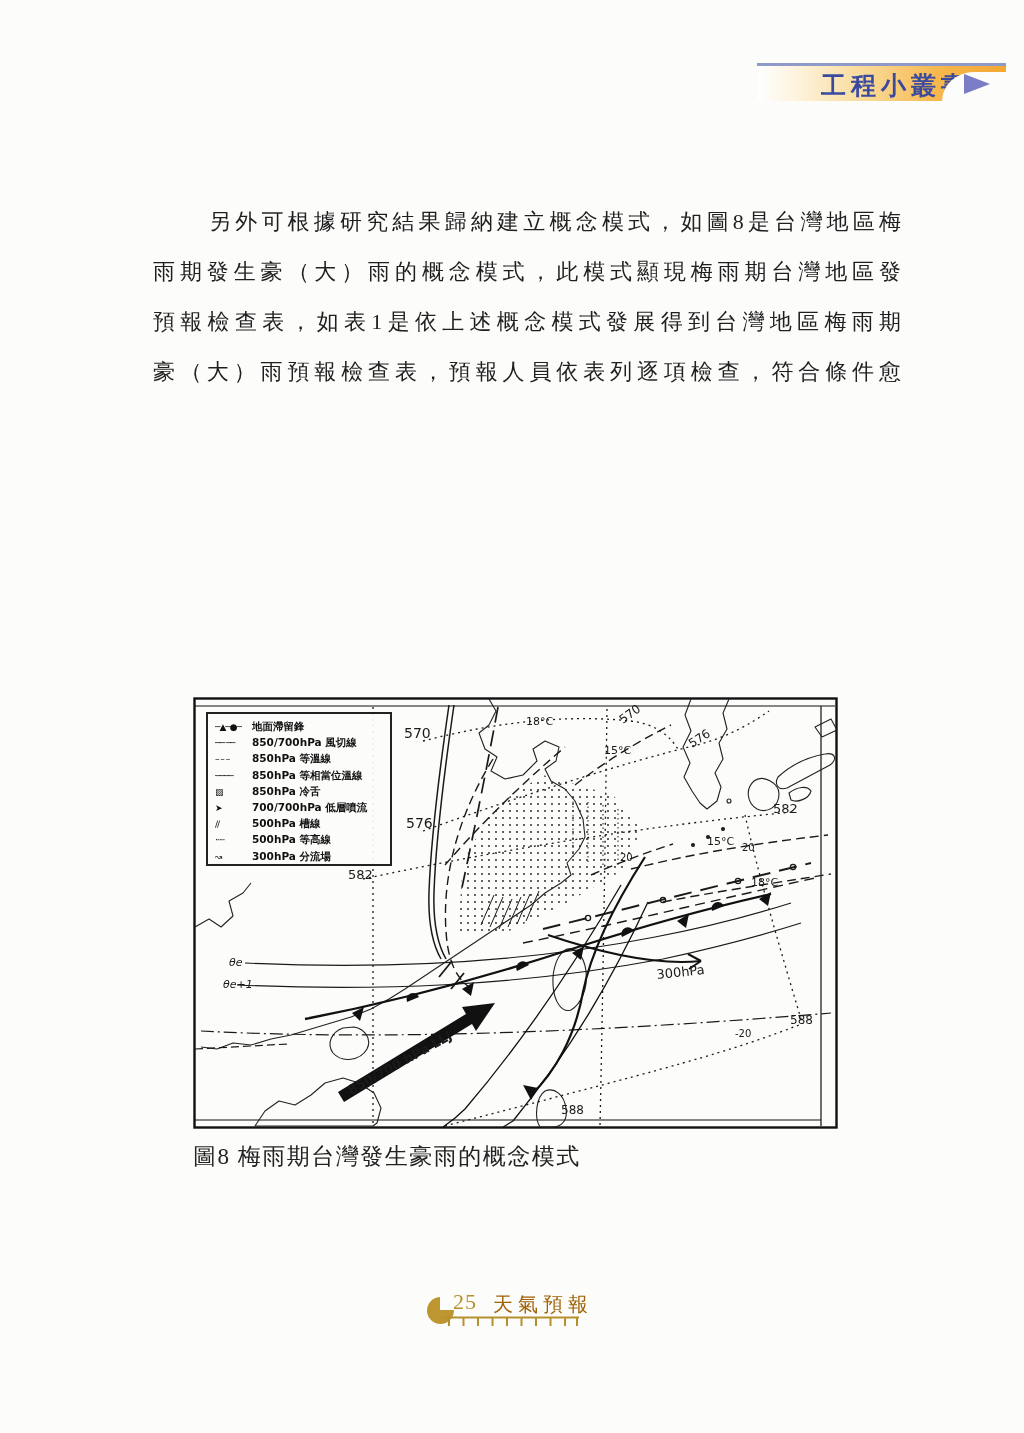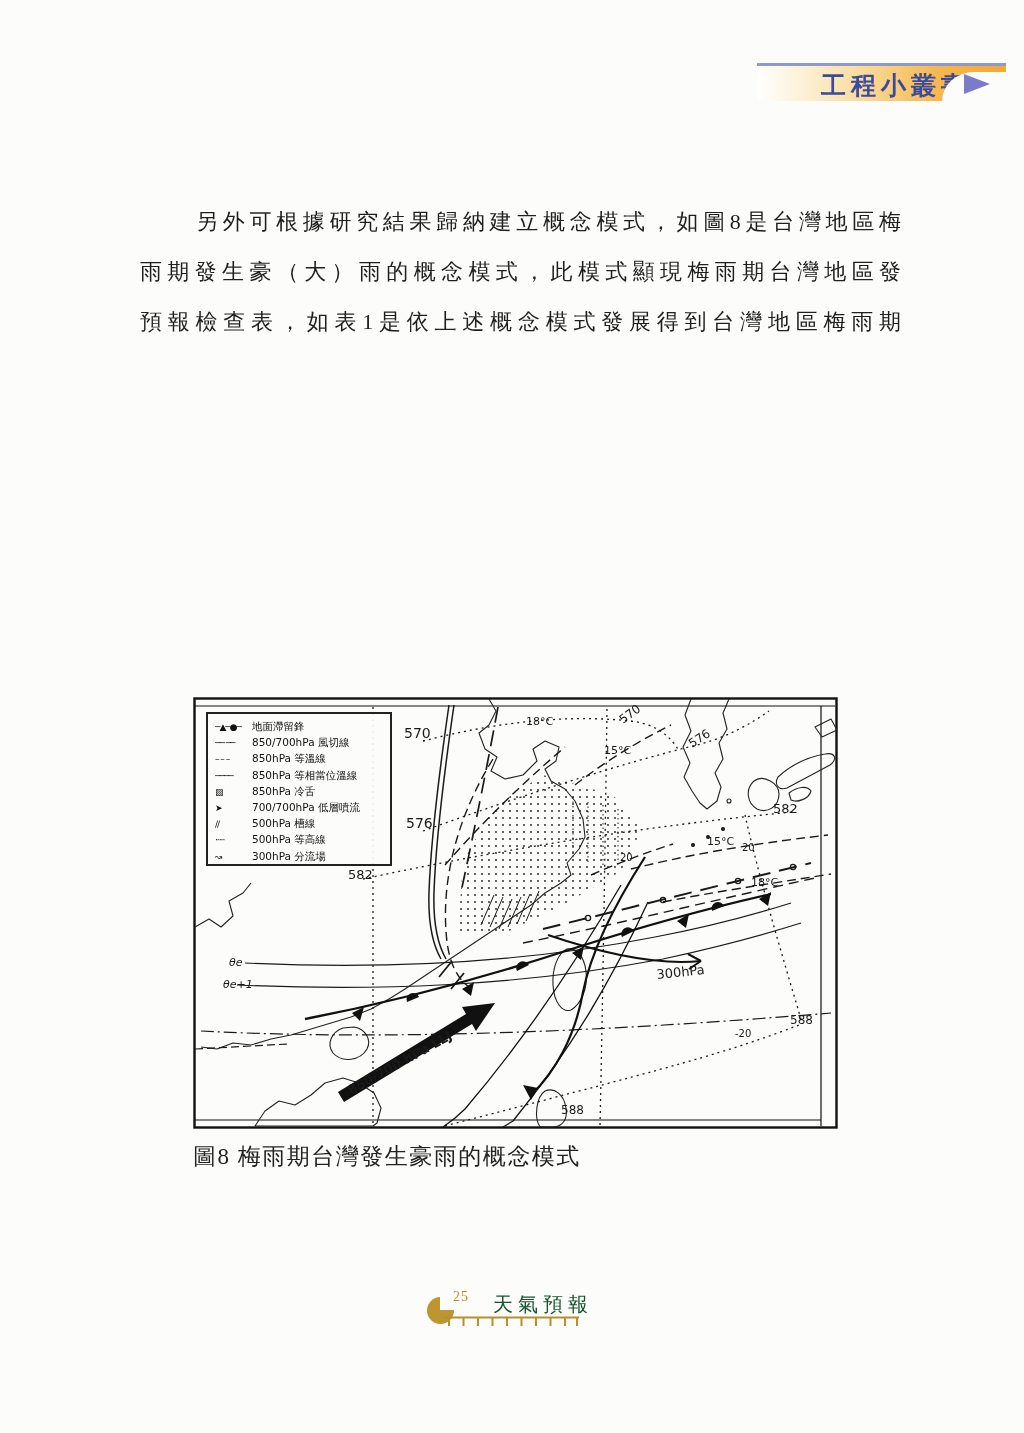--- a/index.html
+++ b/index.html
@@ -13,59 +13,60 @@
   .banner-title{position:absolute;left:64px;top:3px;font-size:25px;font-weight:600;
                 color:#3a4b9f;letter-spacing:5px;white-space:nowrap;}
   .banner-notch{position:absolute;right:0;top:6px;width:64px;height:29px;background:#fcfcfb;
                 border-top-left-radius:32px 29px;}
   .banner-arrow{position:absolute;right:16px;top:8px;width:0;height:0;
                 border-left:26px solid #7a7cc6;border-top:10px solid transparent;
                 border-bottom:10px solid transparent;}
 
   
   .para{position:absolute;left:140px;top:197px;width:762px;font-size:22px;line-height:50px;}
-  .para-line{height:50px;text-align:justify;text-align-last:justify;letter-spacing:1px;white-space:nowrap;}
+  .para-line{height:50px;text-align:justify;text-align-last:justify;letter-spacing:1px;white-space:nowrap;margin-left:13px;}
   .para-line.first{text-indent:56px;}
   .para-line.last{text-align-last:left;letter-spacing:3px;}
 
   
   .figure{position:absolute;left:193px;top:697px;width:645px;height:432px;}
   .figure svg{position:absolute;left:0;top:0;}
   .map-legend{position:absolute;left:13px;top:15px;width:186px;height:154px;
               border:2px solid #222;background:rgba(252,252,251,.93);
               font-family:"DejaVu Sans",sans-serif;padding:5px 2px 2px 7px;box-sizing:border-box;}
   .legend-row{display:flex;align-items:center;height:16.2px;}
   .legend-sym{width:37px;flex:0 0 37px;font-size:9px;color:#111;letter-spacing:-1px;
               text-align:left;white-space:nowrap;overflow:hidden;}
-  .legend-lab{font-size:10.5px;font-weight:normal;color:#111;white-space:nowrap;letter-spacing:0px;}
+  .legend-lab{font-size:10.5px;font-weight:bold;color:#111;white-space:nowrap;letter-spacing:0px;}
   .map-svg text{font-family:"DejaVu Sans",sans-serif;fill:#1a1a1a;}
 
   .caption{position:absolute;left:193px;top:1141px;width:645px;text-align:left;
            font-size:23px;letter-spacing:1.5px;color:#222;}
 
   
   .footer-pie{position:absolute;left:427px;top:1297px;width:27px;height:27px;border-radius:50%;
               background:conic-gradient(from 90deg,#be9630 0 270deg,transparent 270deg 360deg);}
-  .footer-num{position:absolute;left:453px;top:1289px;font-size:14px;color:#b7902e;letter-spacing:1px;}
-  .footer-sec{position:absolute;left:493px;top:1291px;font-size:20px;color:#14532d;letter-spacing:5px;text-align:right;}
+  .footer-num{position:absolute;left:453px;top:1289px;font-size:22px;color:#b7902e;letter-spacing:1px;}
+  .footer-sec{position:absolute;left:493px;top:1291px;font-size:20px;color:#a16207;letter-spacing:5px;text-align:right;}
   .footer-ruler{position:absolute;left:443px;top:1316px;}
 </style>
 </head>
 <body>
 
 <div class="banner">
   <div class="banner-title">工程小叢書</div>
   <div class="banner-notch"></div>
   <div class="banner-arrow"></div>
 </div>
 
 <div class="para" id="para">
     <div class="para-line first">另外可根據研究結果歸納建立概念模式，如圖8是台灣地區梅</div>
     <div class="para-line">雨期發生豪（大）雨的概念模式，此模式顯現梅雨期台灣地區發</div>
     <div class="para-line">預報檢查表，如表1是依上述概念模式發展得到台灣地區梅雨期</div>
+    <div class="para-line">豪（大）雨預報檢查表，預報人員依表列逐項檢查，符合條件愈</div>
   </div>
 
 <div class="figure">
   <svg class="map-svg" width="645" height="432" viewBox="0 0 645 432">
     <defs>
       <pattern id="stip" width="7" height="7" patternUnits="userSpaceOnUse">
         <circle cx="2" cy="2" r="0.9" fill="#1a1a1a"></circle>
       </pattern>
     </defs>
 

